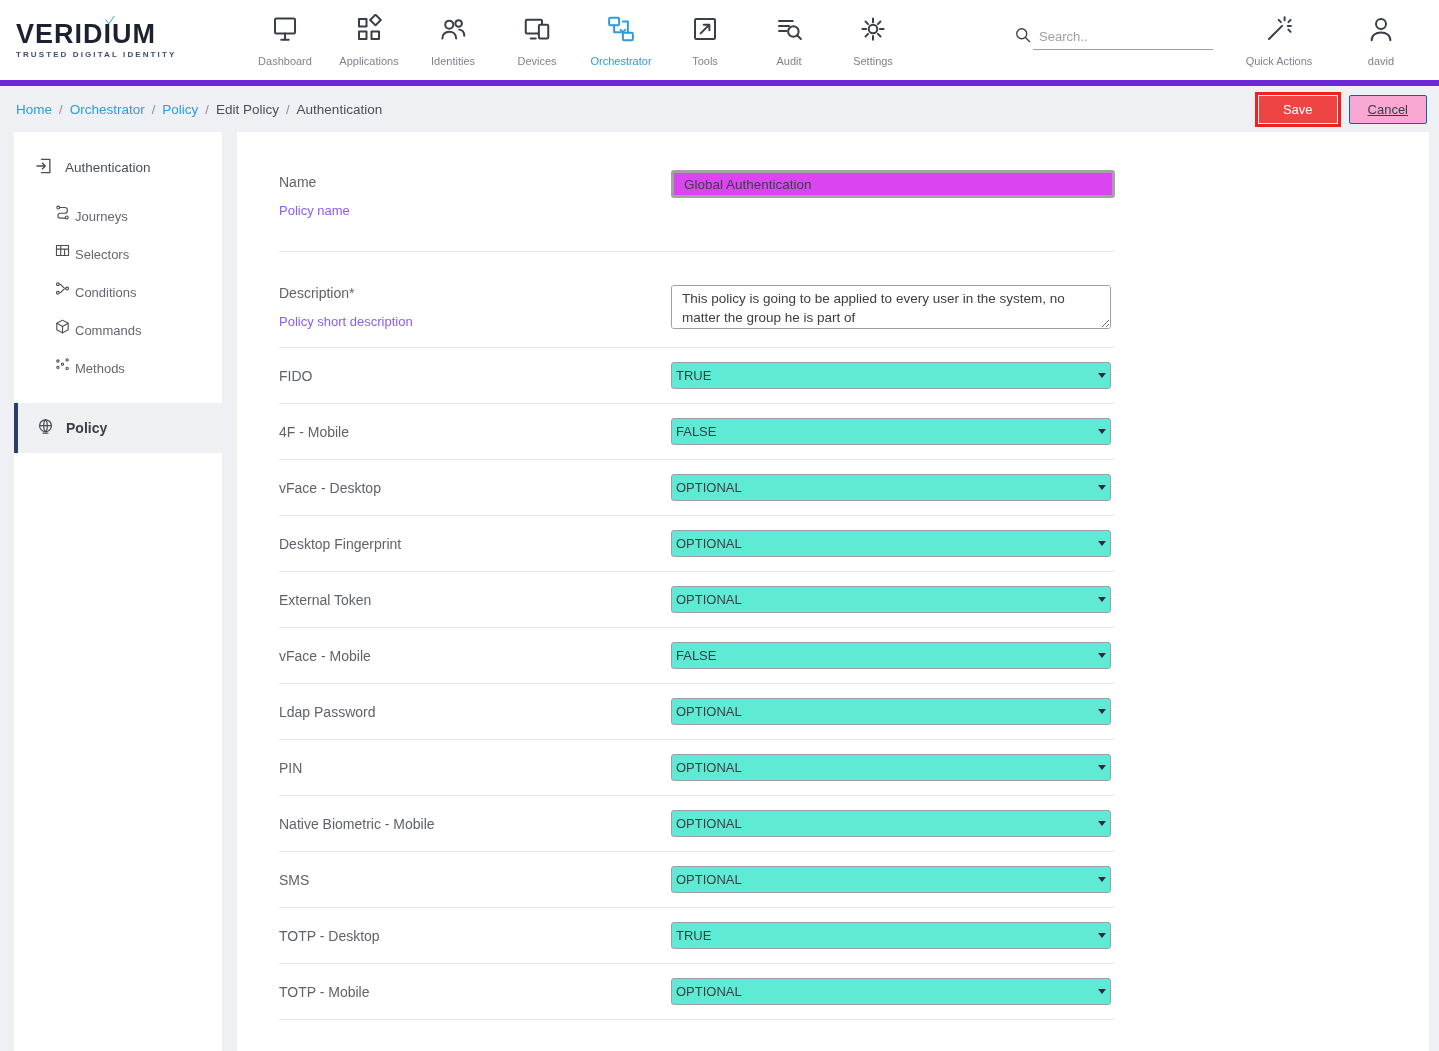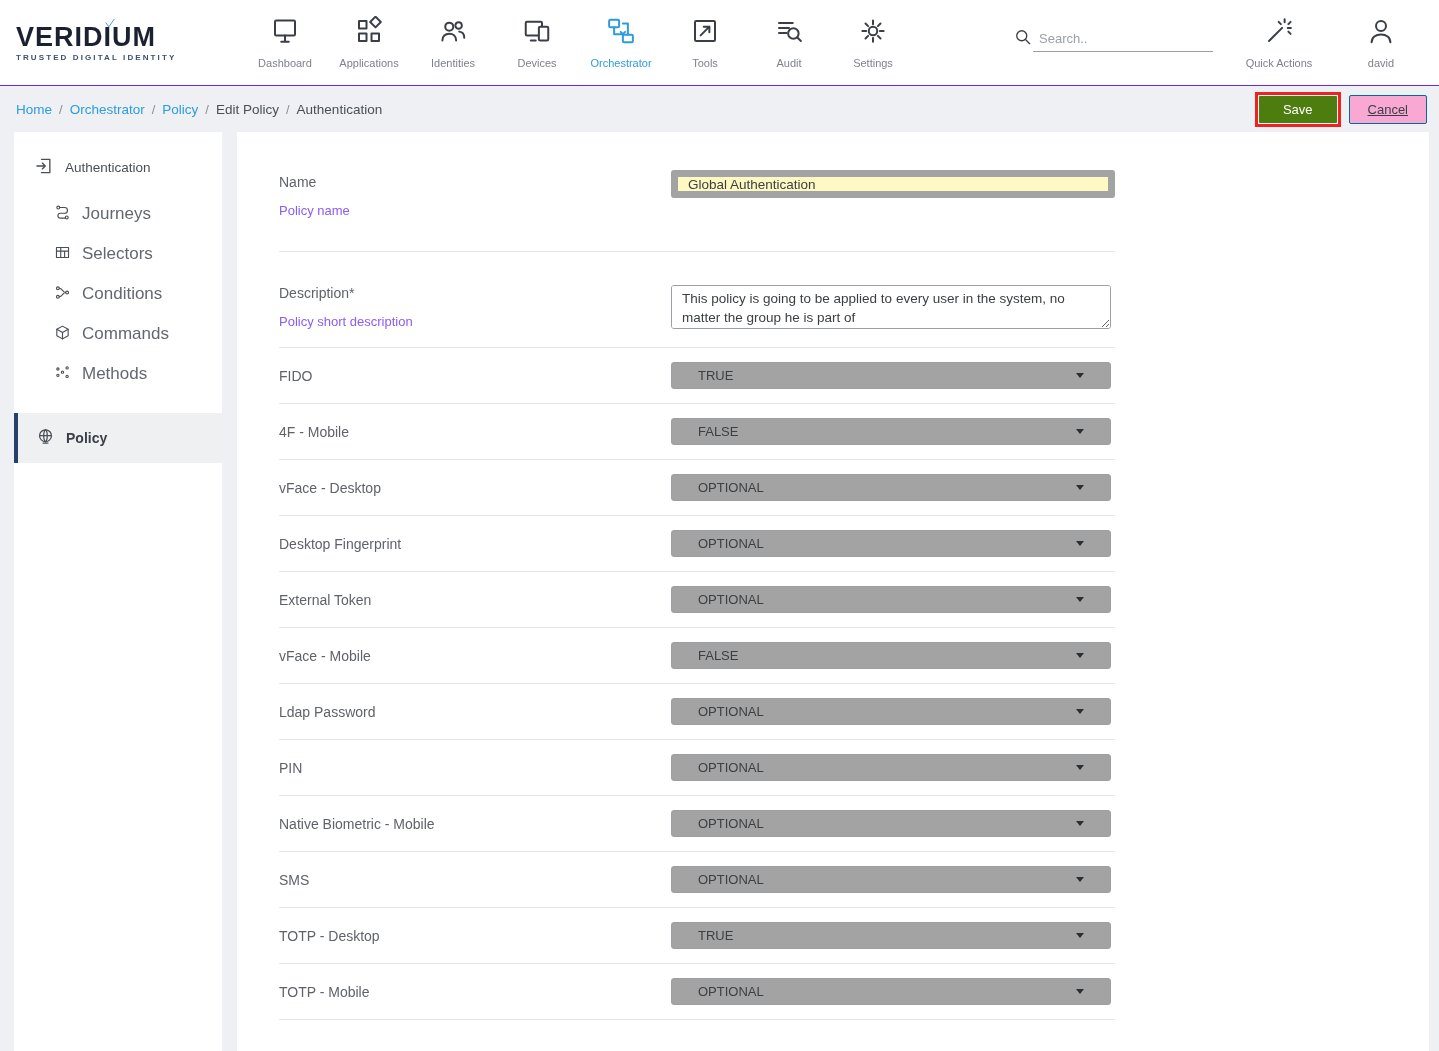--- a/index.html
+++ b/index.html
@@ -1,20 +1,20 @@
 <!DOCTYPE html>
 <html><head>
 <meta charset="utf-8">
 <style>
   * { margin:0; padding:0; box-sizing:border-box; }
   html,body { width:1439px; height:1051px; overflow:hidden; }
   body { font-family:"Liberation Sans", sans-serif; background:#eef0f3; color:#3a3f47; }
 
   
-  .topbar { height:86px; background:#fff; display:flex; align-items:center; padding:0 22px 0 16px; border-bottom:1px solid #6d28d9; }
+  .topbar { height:86px; background:#fff; display:flex; align-items:center; padding:0 22px 0 16px; border-bottom:6px solid #6d28d9; }
   .logo { width:205px; position:relative; cursor:pointer; }
   .logo-text { font-size:27px; font-weight:bold; color:#1b2130; letter-spacing:1px; line-height:1; }
   .logo-check { position:absolute; top:-7px; left:86px; color:#2d9cdb; }
   .logo-tagline { font-size:8px; letter-spacing:2.1px; color:#3d4f72; margin-top:2px; font-weight:bold; }
 
   .nav { display:flex; align-items:flex-start; gap:12px; margin-left:28px; }
   .nav-item { display:flex; flex-direction:column; align-items:center; min-width:72px; cursor:pointer; color:#3a3f47; }
   .nav-icon svg { stroke:#3a3f47; }
   .nav-label { font-size:11px; color:#7d828b; margin-top:7px; }
   .nav-item.active .nav-label { color:#2d9cdb; }
@@ -27,42 +27,42 @@
   .search-input { border:none; outline:none; border-bottom:1px solid #9aa0a6; width:180px; height:26px; font-size:13px; padding:0 6px; background:transparent; color:#3a3f47; font-family:"Liberation Sans",sans-serif; }
   .search-input::placeholder { color:#9aa0a6; }
 
   
   .crumb-row { height:46px; display:flex; align-items:center; padding:0 12px 0 16px; }
   .crumb { font-size:13.5px; text-decoration:none; color:#4a4f57; }
   .crumb.link { color:#2d9cdb; cursor:pointer; }
   .sep { color:#8a8f98; font-size:13px; margin:0 7px; }
   .crumb-actions { margin-left:auto; display:flex; align-items:center; }
   .save-highlight { border:3px solid #e22; padding:1px; margin-right:8px; }
-  .btn-save { background:#4d7c0f; color:#fff; border:none; font-size:13px; padding:6px 24px; cursor:pointer; font-family:"Liberation Sans",sans-serif; border-radius:1px; }
+  .btn-save { background:#ef4444; color:#fff; border:none; font-size:13px; padding:6px 24px; cursor:pointer; font-family:"Liberation Sans",sans-serif; border-radius:1px; }
   .btn-cancel { background:#f9a8d4; color:#3a3f47; border:1px solid #0369a1; font-size:13px; padding:6px 18px; cursor:pointer; font-family:"Liberation Sans",sans-serif; border-radius:2px;text-decoration:underline; }
 
   
   .content { display:flex; gap:15px; padding:0 10px 0 14px; height:919px; align-items:stretch; }
   .sidebar { width:208px; background:#fff; padding-top:8px; flex-shrink:0; }
   .side-header { display:flex; align-items:center; gap:11px; padding:16px 18px 16px 20px; color:#4a4f57; font-size:13.5px; cursor:pointer; }
   .side-header svg, .side-item svg, .side-active svg { stroke:#4a4f57; }
-  .side-item { display:flex; align-items:flex-start; gap:11px; padding:9px 18px 9px 40px; font-size:17px; color:#63686f; cursor:pointer; }
+  .side-item { display:flex; align-items:flex-end; gap:4px; padding:9px 18px 9px 40px; font-size:13px; color:#63686f; cursor:pointer; }
   .side-active { display:flex; align-items:center; gap:11px; margin-top:18px; background:#eef0f2; border-left:4px solid #27406b; padding:14px 18px 14px 18px; font-size:14px; font-weight:bold; color:#3a3f47; cursor:pointer; }
 
   .main { flex:1; background:#fff; padding:20px 0 0 0; }
   .form { margin-left:42px; width:836px; }
   .form-row { display:flex; align-items:center; height:56px; border-bottom:1px solid #e7e8ea; }
   .form-row .labels, .form-row > .label { width:392px; flex-shrink:0; }
   .label { font-size:14px; color:#5f6368; }
   .sublabel { font-size:13px; color:#8b5cf6; margin-top:13px; }
   .row-name { height:100px; align-items:flex-start; padding-top:22px; }
   .row-desc { height:96px; align-items:center; padding-top:14px; }
-  .name-input { width:507px; height:28px; background:#fef9c3; border:7px solid #a3a3a3; border-radius:3px; padding:0 10px; font-size:13.5px; color:#3c4043; font-family:"Liberation Sans",sans-serif; margin-top:-4px; }
+  .name-input { width:507px; height:28px; background:#d946ef; border:3px solid #a3a3a3; border-radius:3px; padding:0 10px; font-size:13.5px; color:#3c4043; font-family:"Liberation Sans",sans-serif; margin-top:-4px; }
   .desc-area { width:440px; height:44px; border:1px solid #9aa0a6; border-radius:3px; padding:3px 10px; font-size:13.5px; color:#3c4043; font-family:"Liberation Sans",sans-serif; resize:both; overflow:auto; line-height:1.45; }
-  .select { width:440px; height:27px; border:1px solid #9aa0a6; border-radius:3px; display:flex; align-items:center; justify-content:space-between; padding:0 26px; cursor:pointer; background:#a3a3a3; }
+  .select { width:440px; height:27px; border:1px solid #9aa0a6; border-radius:3px; display:flex; align-items:center; justify-content:space-between; padding:0 4px; cursor:pointer; background:#5eead4; }
   .select-value { font-size:13px; color:#3c4043; }
   .caret { width:0; height:0; border-left:4.5px solid transparent; border-right:4.5px solid transparent; border-top:5.5px solid #2b2e33; }
 </style>
 </head>
 <body>
 
 <div class="topbar">
   <div class="logo">
     <span class="logo-check">
       <svg class="ic" width="16" height="14" viewBox="0 0 24 24" stroke="#2d9cdb" stroke-width="4">

